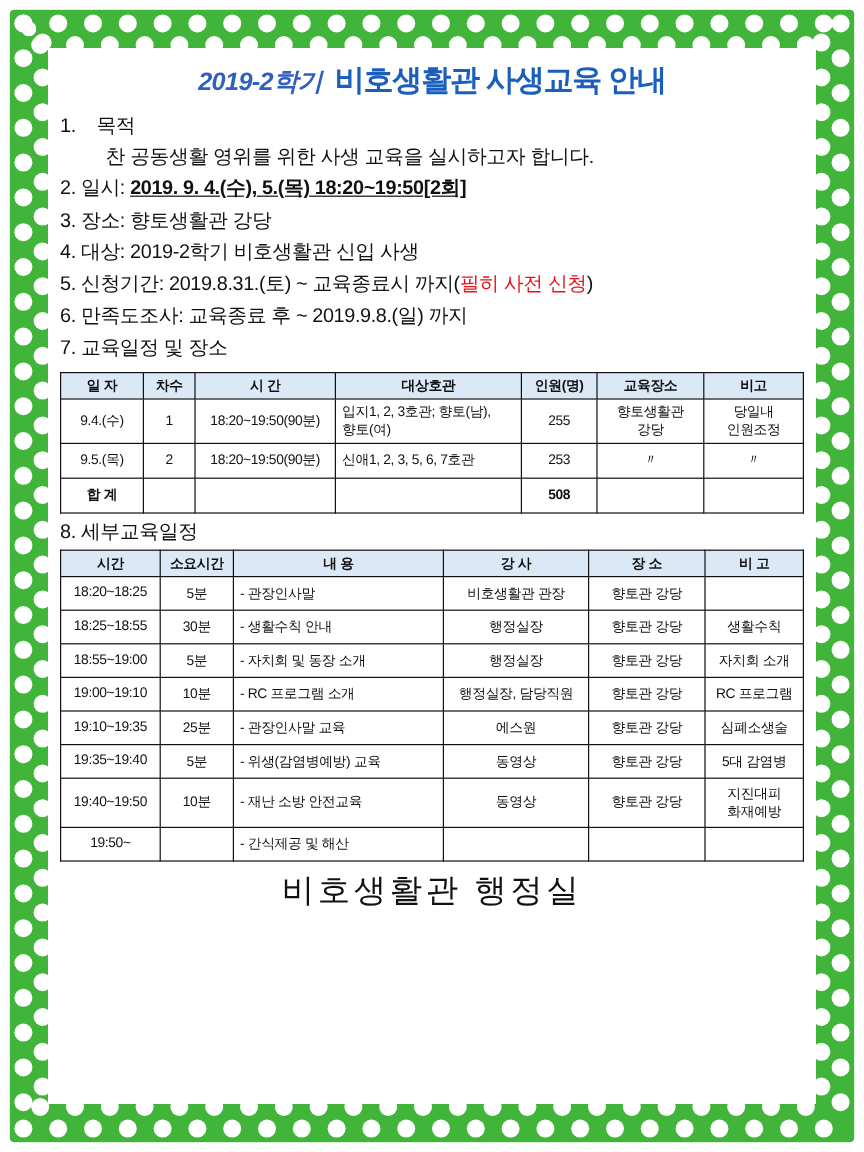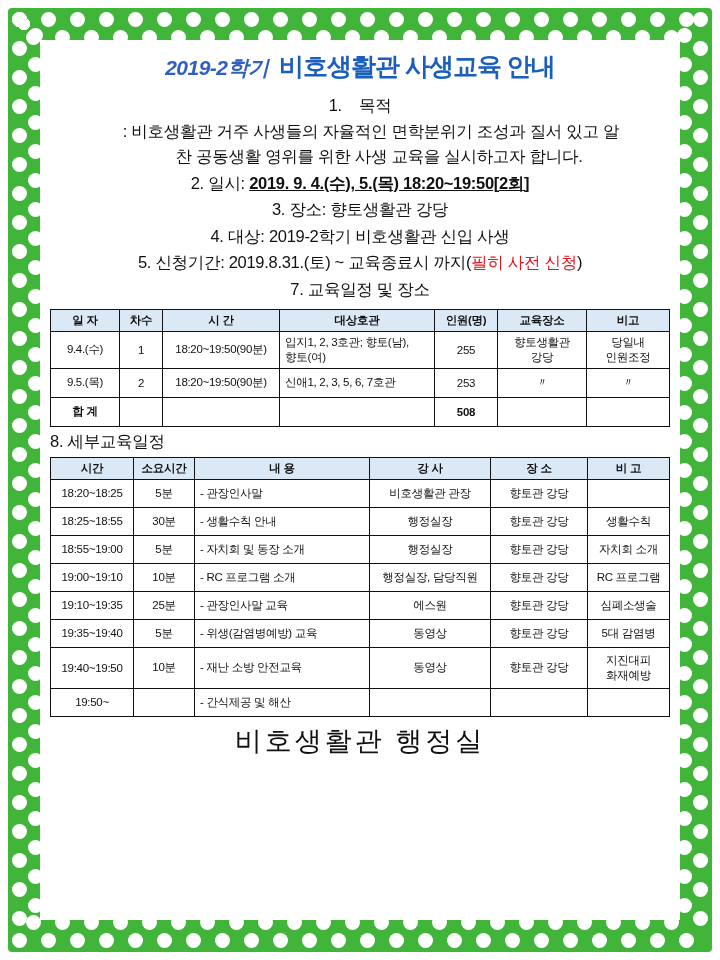--- a/index.html
+++ b/index.html
@@ -93,21 +93,20 @@
     list-style: none;
     margin: 0;
     padding: 0;
     font-size: 16.5px;
     color: #111;
     line-height: 1.55;
   }
   ol.main-list > li {
     margin-bottom: 1px;
     letter-spacing: -0.3px;
-    text-align: center;
   }
   .li-num { display: inline-block; }
   .sub-line {
     display: block;
     padding-left: 22px;
     letter-spacing: -0.3px;
   }
   .sub-line2 {
     display: block;
     padding-left: 38px;
@@ -418,39 +417,42 @@
     <div class="title-row">
       <span class="title-pre">2019-2학기</span>
       <span class="title-main">비호생활관 사생교육 안내</span>
     </div>
 
     <ol class="main-list">
       <li>
         <span class="li-num">1.</span>
         &nbsp;&nbsp;
         <span>목적</span>
-        <span class="sub-line">: 비호생활관 거주 사생들의 자율적인 면학분위기 조성과 질서 있고 알</span>
         <span class="sub-line2">찬 공동생활 영위를 위한 사생 교육을 실시하고자 합니다.</span>
       </li>
       <li>
         <span class="li-num">2.</span>
         <span>일시:</span>
         <span class="ul-bold">2019. 9. 4.(수), 5.(목) 18:20~19:50[2회]</span>
       </li>
       <li>
         <span class="li-num">3.</span>
         <span>장소: 향토생활관 강당</span>
       </li>
       <li>
         <span class="li-num">4.</span>
         <span>대상: 2019-2학기 비호생활관 신입 사생</span>
       </li>
       <li>
         <span class="li-num">5.</span>
         <span>신청기간: 2019.8.31.(토) ~ 교육종료시 까지(</span><span class="red-bold">필히 사전 신청</span><span>)</span>
+      </li>
+      <li>
+        <span class="li-num">6.</span>
+        <span>만족도조사: 교육종료 후 ~ 2019.9.8.(일) 까지</span>
       </li>
       <li>
         <span class="li-num">7.</span>
         <span>교육일정 및 장소</span>
       </li>
     </ol>
 
     <table class="tbl1">
       <thead>
         <tr>

